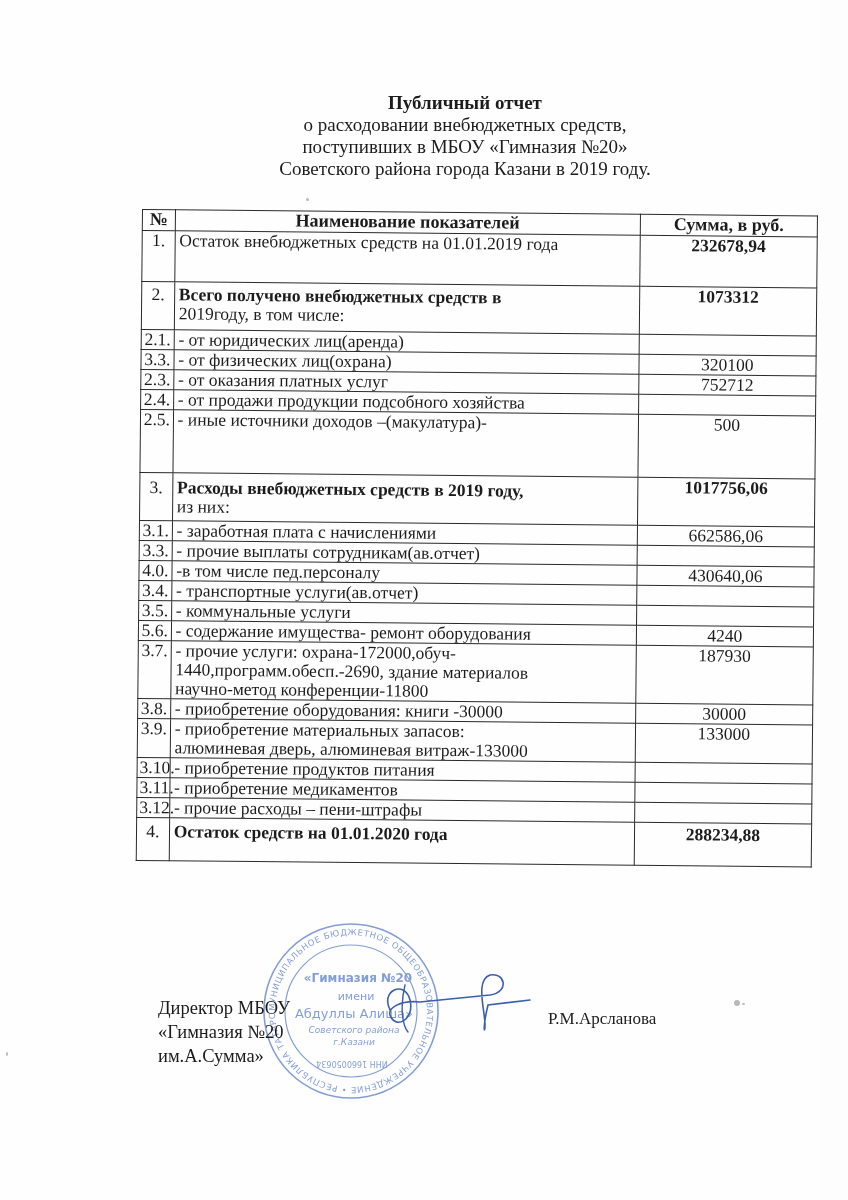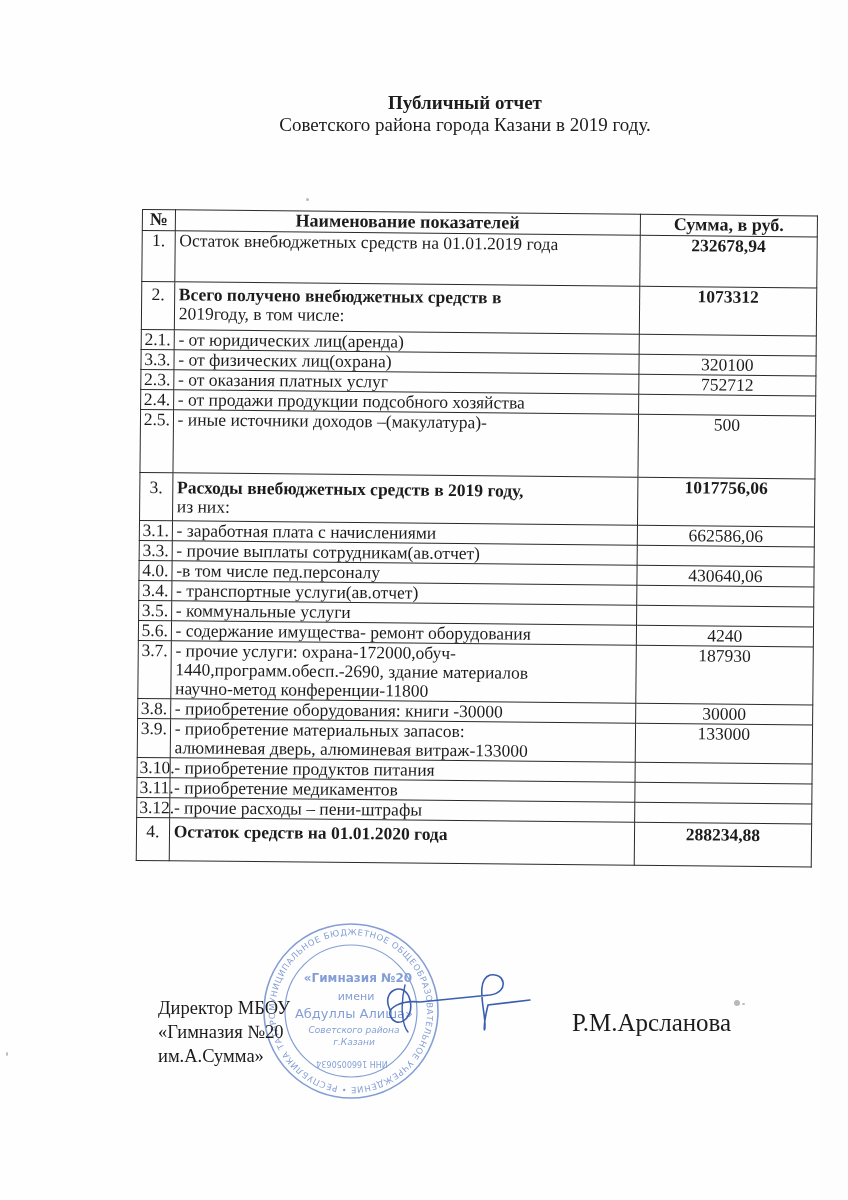--- a/index.html
+++ b/index.html
@@ -77,22 +77,21 @@
       position: absolute;
       left: 158px;
       top: 996px;
       font-size: 18.5px;
       line-height: 24px;
     }
     .sig-name {
       position: absolute;
       left: 548px;
       top: 1009px;
-      font-size: 25px;
-      margin-left: 24px;
+      font-size: 17px;
     }
     .stamp {
       position: absolute;
       left: 262px;
       top: 922px;
       width: 178px;
       height: 178px;
       opacity: 0.75;
     }
     .signature {
@@ -109,20 +108,22 @@
       opacity: 0.6;
     }
   </style>
 </head>
 <body>
 
 <div class="page">
 
   <div class="title-block">
     <div class="title-main">Публичный отчет</div>
+    <div>о  расходовании внебюджетных средств,</div>
+    <div>поступивших в  МБОУ «Гимназия №20»</div>
     <div>Советского района города Казани в 2019 году.</div>
   </div>
 
   <table class="report-table">
     <colgroup>
       <col class="col-num">
         <col class="col-name">
         <col class="col-sum">
     </colgroup>
     <thead>

